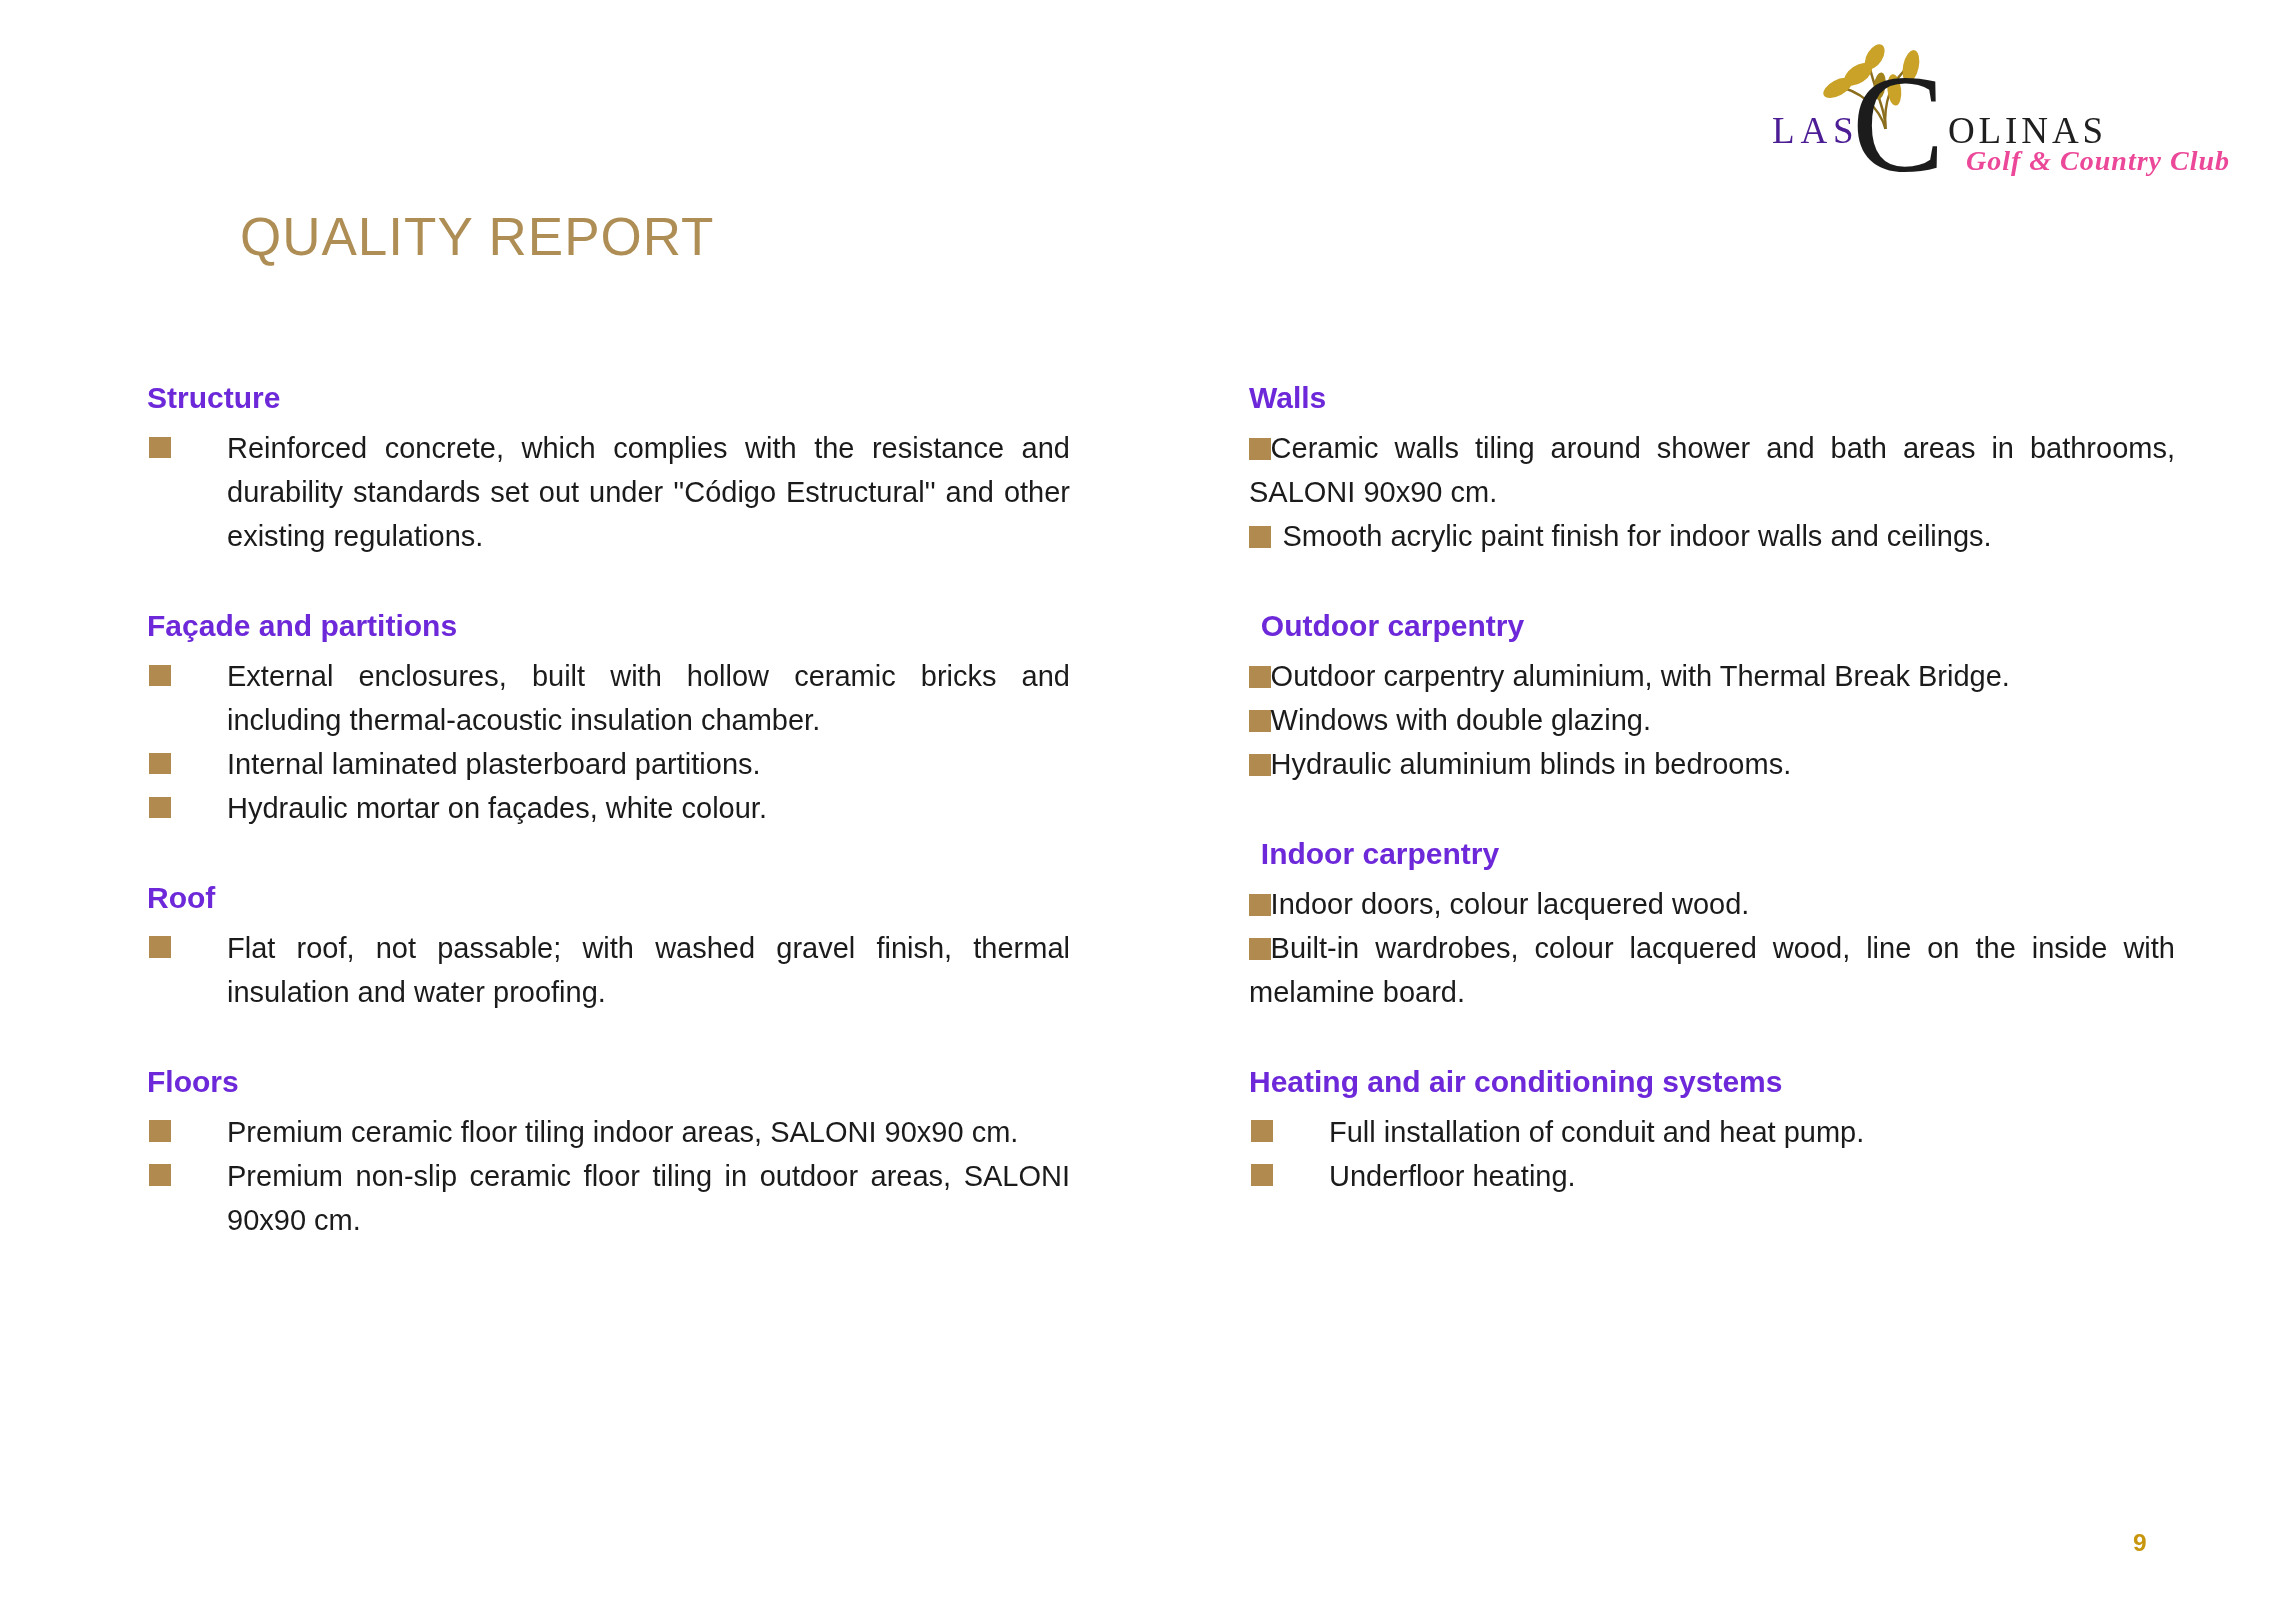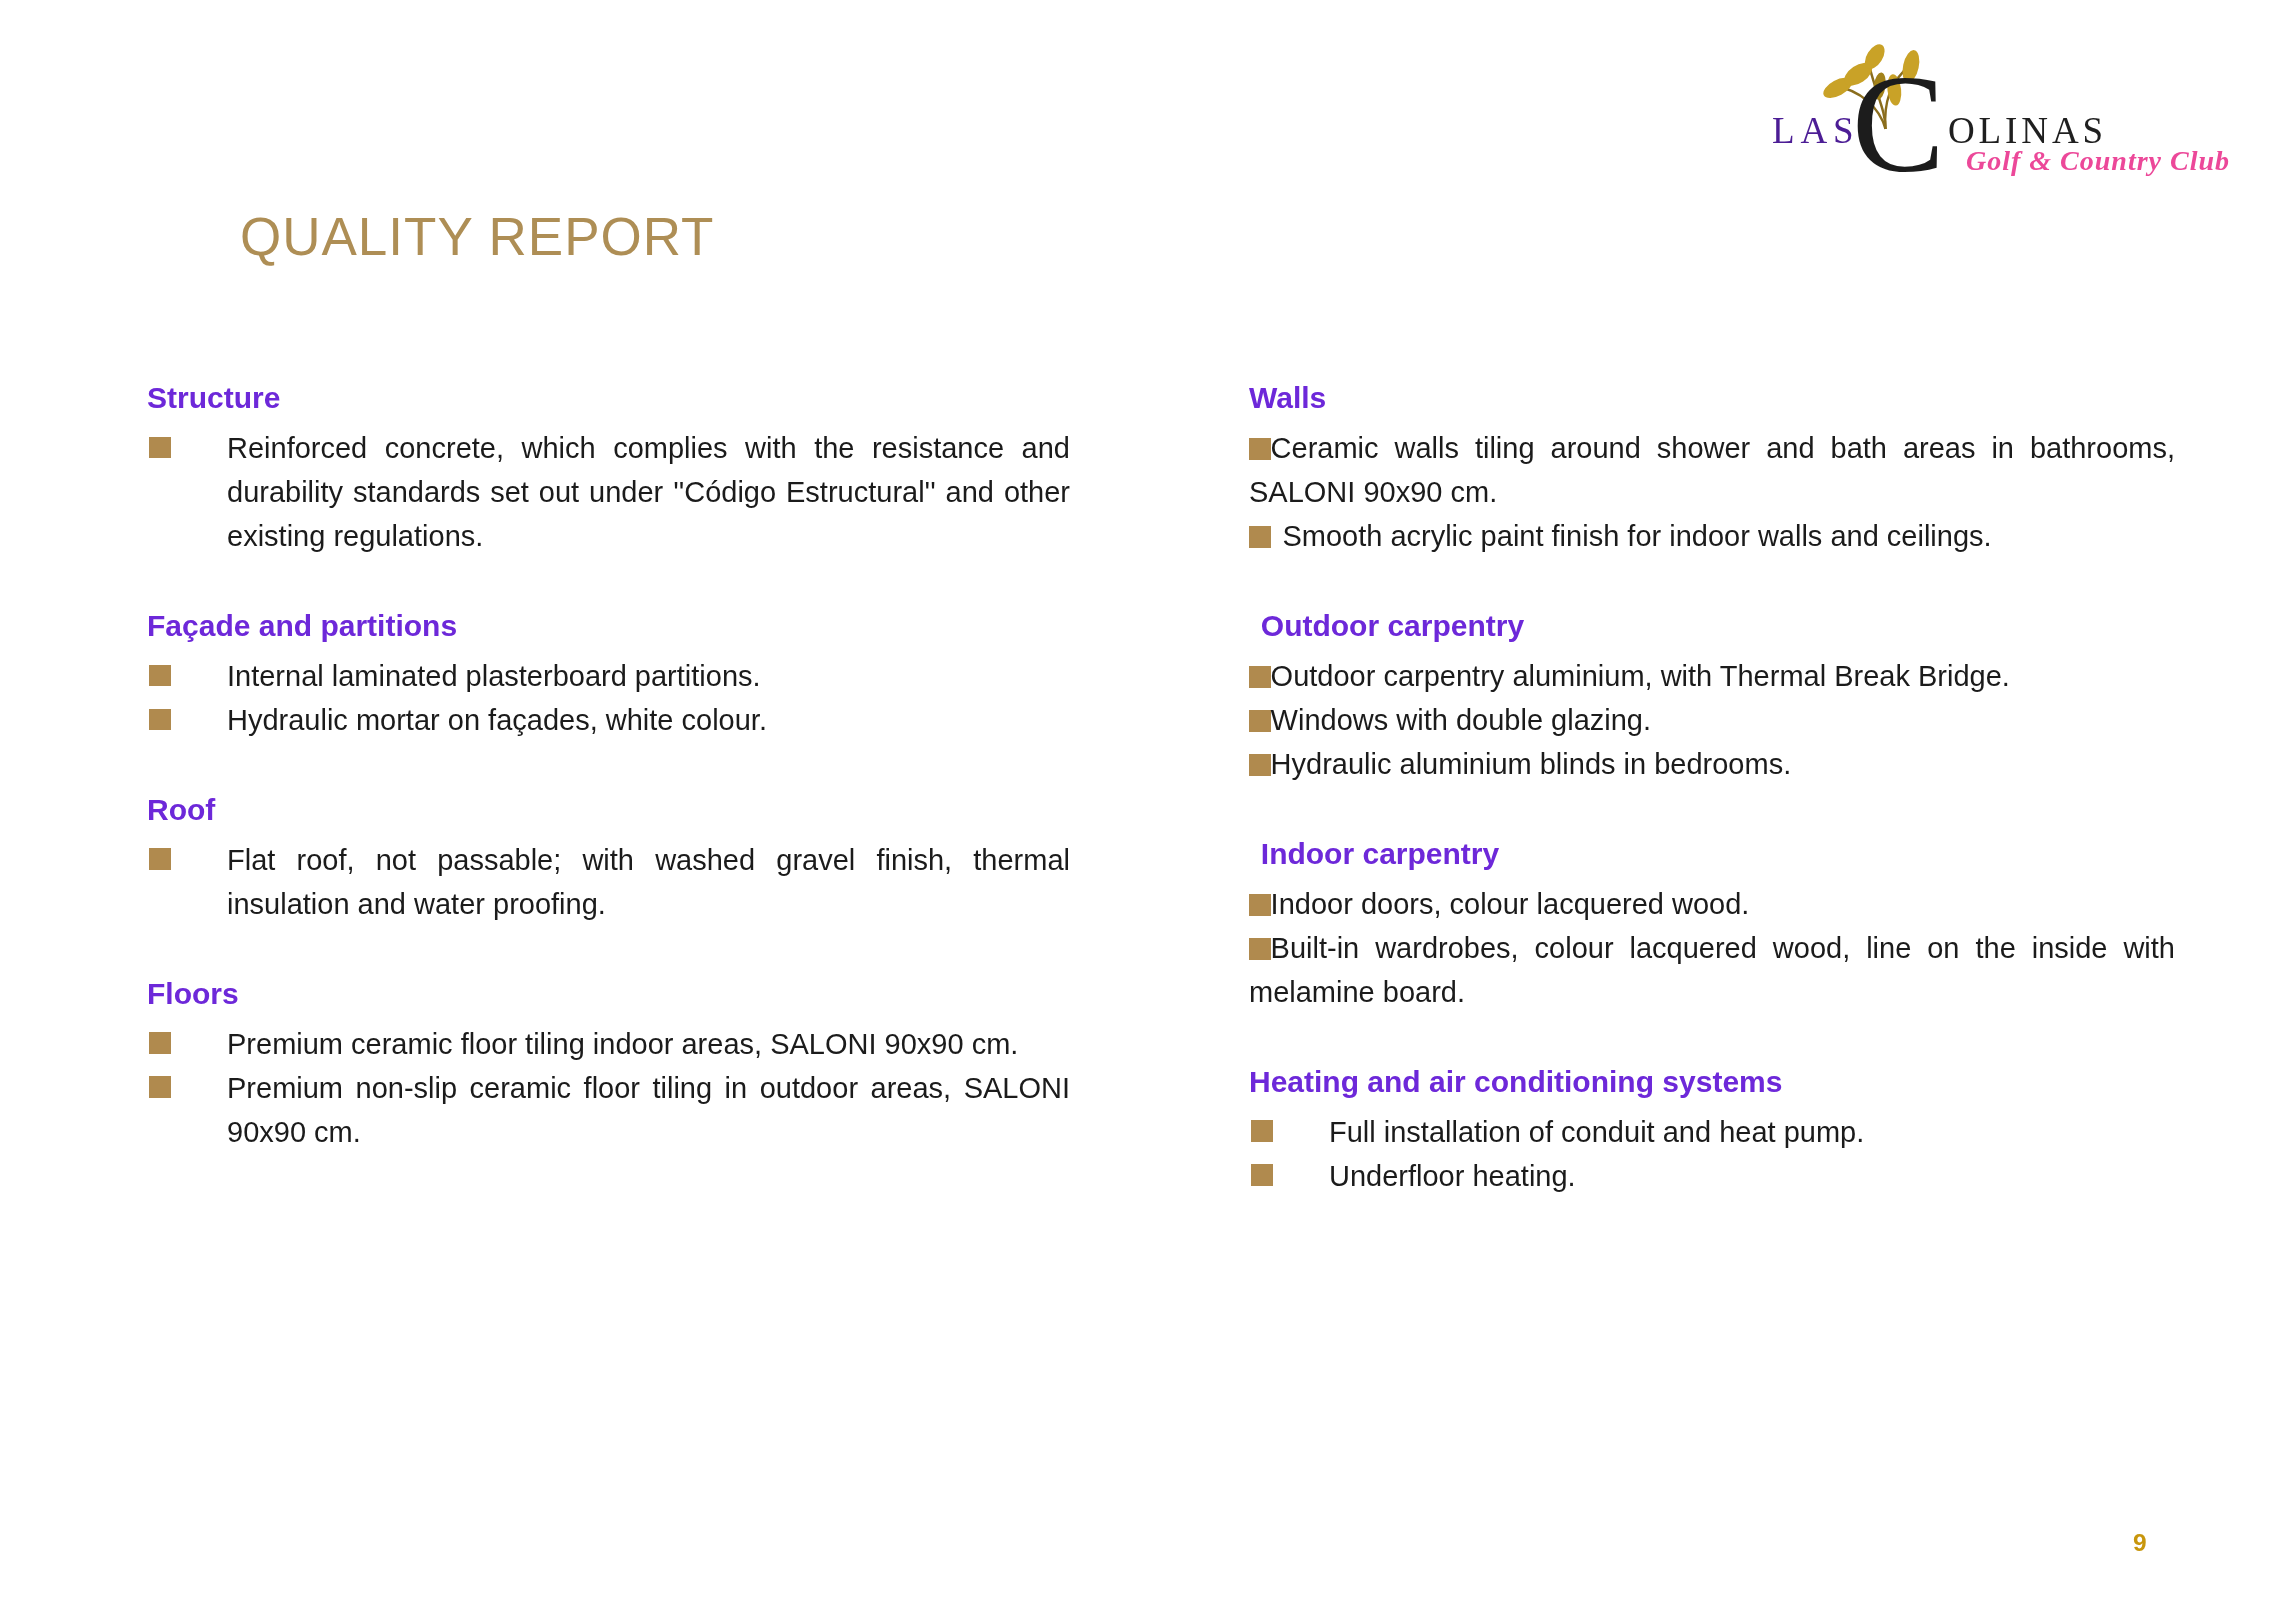--- a/index.html
+++ b/index.html
@@ -108,20 +108,21 @@
 
   <h1 class="title">QUALITY REPORT</h1>
 
   <div class="col col-left">
       <section class="sec">
         <h2 class="sec-heading">Structure</h2>
         <p class="item hang"><span class="sq"></span><span class="item-text">Reinforced concrete, which complies with the resistance and durability standards set out under ''Código Estructural'' and other existing regulations.</span></p>
       </section>
       <section class="sec">
         <h2 class="sec-heading">Façade and partitions</h2>
+        <p class="item hang"><span class="sq"></span><span class="item-text">External enclosures, built with hollow ceramic bricks and including thermal-acoustic insulation chamber.</span></p>
         <p class="item hang"><span class="sq"></span><span class="item-text">Internal laminated plasterboard partitions.</span></p>
         <p class="item hang"><span class="sq"></span><span class="item-text">Hydraulic mortar on façades, white colour.</span></p>
       </section>
       <section class="sec">
         <h2 class="sec-heading">Roof</h2>
         <p class="item hang"><span class="sq"></span><span class="item-text">Flat roof, not passable; with washed gravel finish, thermal insulation and water proofing.</span></p>
       </section>
       <section class="sec">
         <h2 class="sec-heading">Floors</h2>
         <p class="item hang"><span class="sq"></span><span class="item-text">Premium ceramic floor tiling indoor areas, SALONI 90x90 cm.</span></p>

